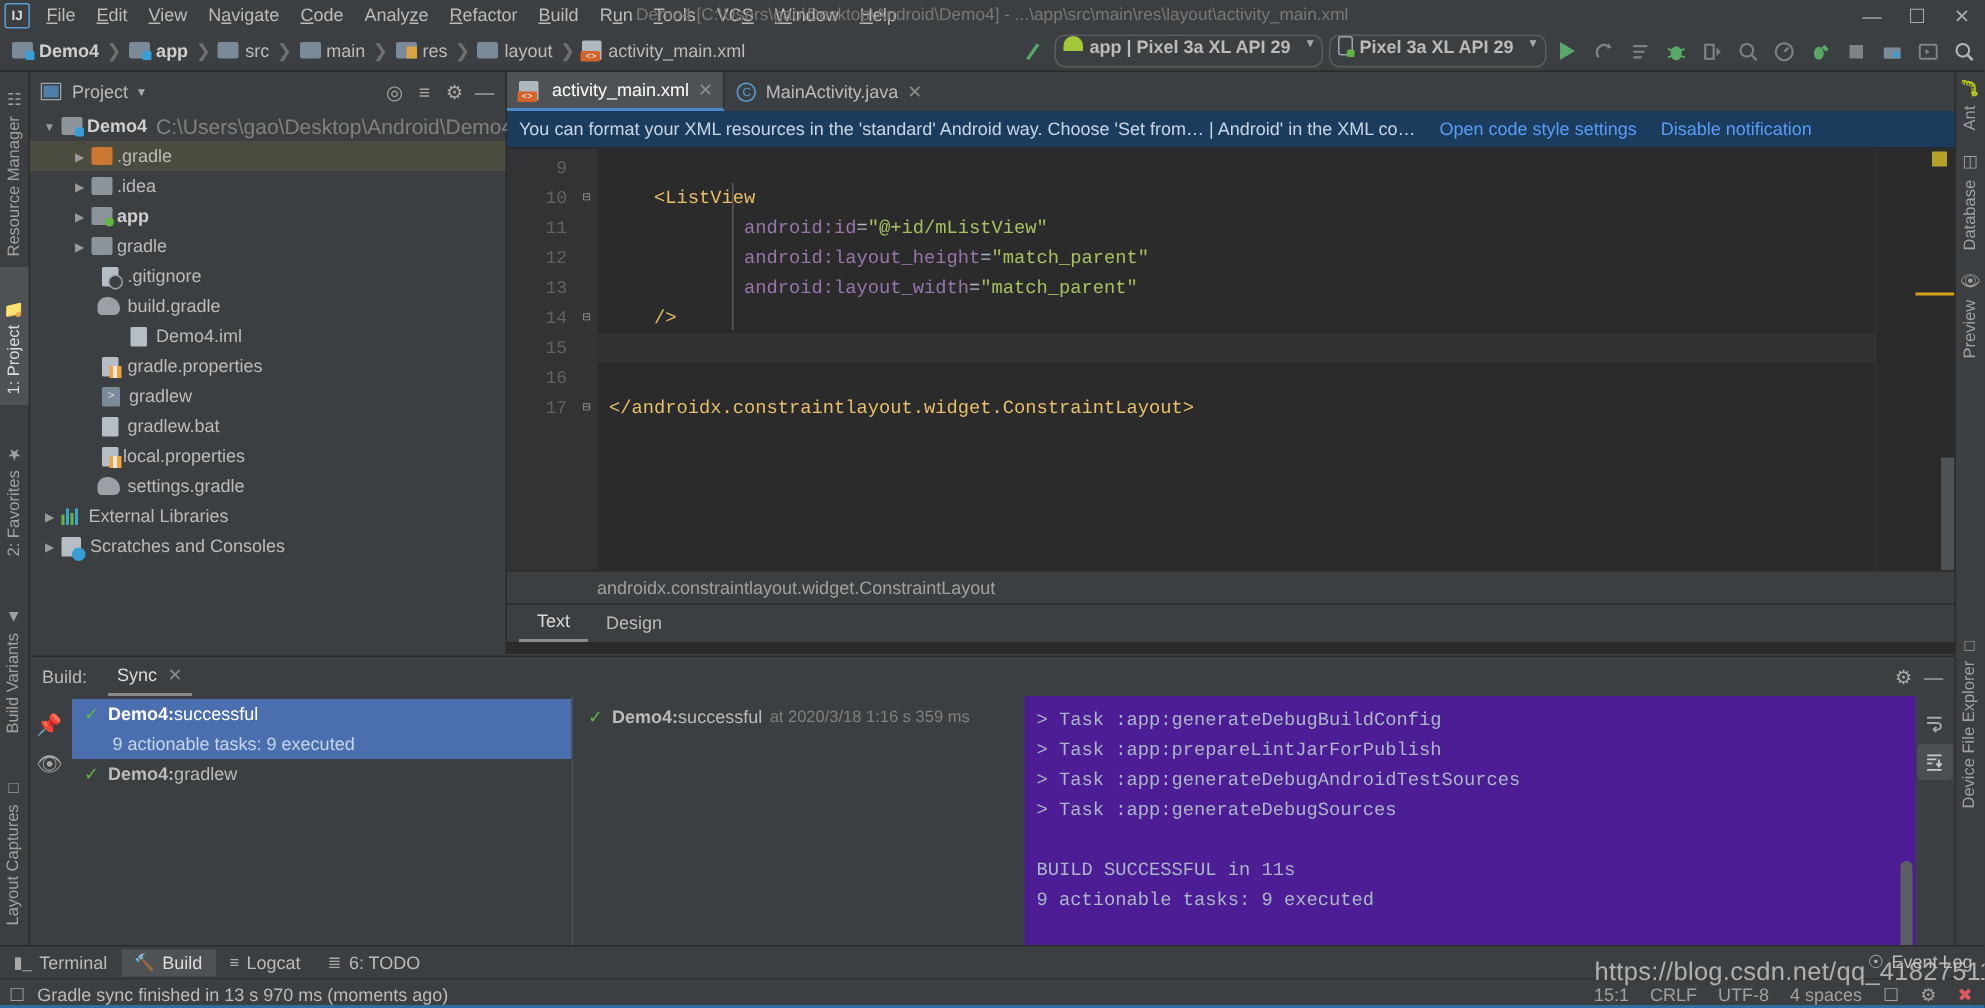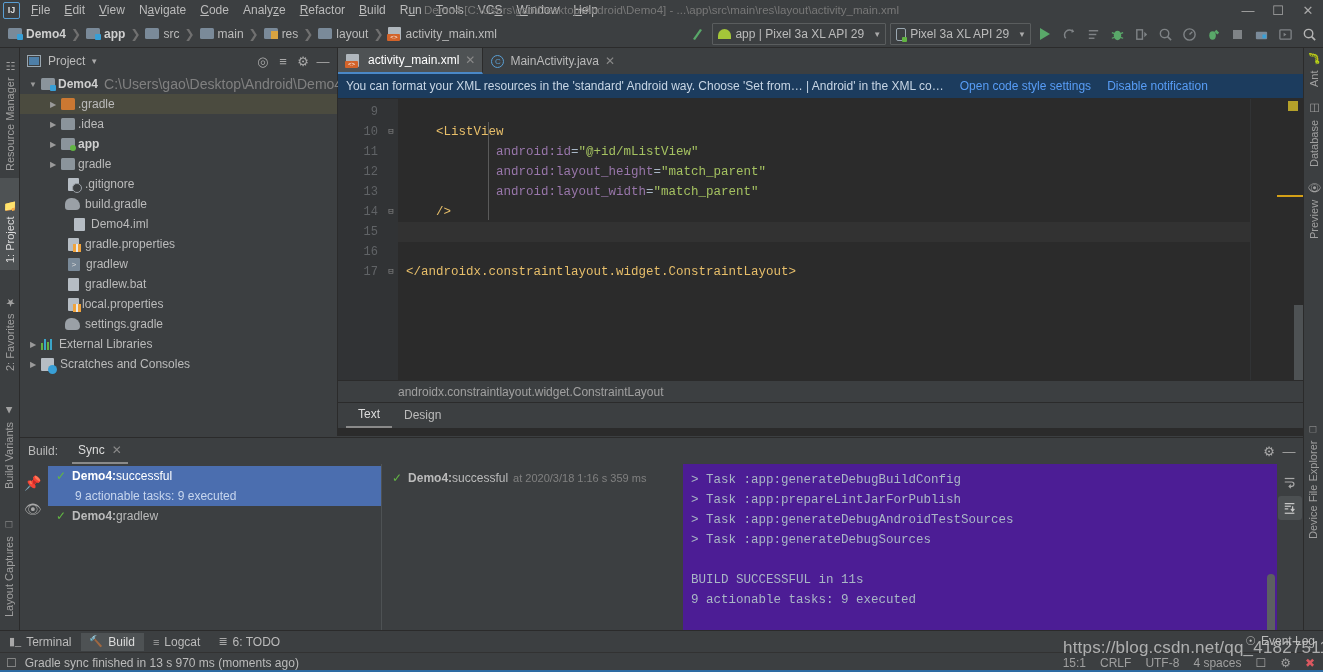--- a/index.html
+++ b/index.html
@@ -75,22 +75,22 @@
   }
 
   .toolbar-right {
     position:absolute; right:2px; top:0; height:28px; display:flex; align-items:center;
   }
   .tb-icon {
     width:24px; height:24px; display:flex; align-items:center; justify-content:center;
     color:#a9b7c6;
   }
   .runcombo {
-    height:22px; border:1px solid #5a5d5e; border-radius:1px; display:flex; align-items:center;
-    padding:0 4px 0 5px; margin:0 2px; background:#3c3f41; color:#bbbbbb; font-size:12px;
+    height:22px; border:1px solid #5a5d5e; border-radius:7px; display:flex; 
+    padding:0 4px 0 5px; margin:0 2px; background:#3c3f41; color:#bbbbbb; font-size:12px;font-weight:bold;
   }
   .runcombo .cap { margin:0 4px; }
   .caret { margin-left:5px; font-size:8px; color:#aaa; }
   .android-head {
     width:13px; height:10px; background:#a4c639;
     border-radius:7px 7px 0 0; position:relative; flex:none;
   }
   .phone-ic {
     width:10px;height:13px;border:1.5px solid #9aa7b0;border-radius:2px;position:relative;flex:none;
   }
@@ -534,21 +534,21 @@
       <div class="trow" style="padding-left:46px;">
         <span class="doc gitx"></span>
         <span class="tname" style="margin-left:6px;">.gitignore</span>
       </div>
 
       <div class="trow" style="padding-left:44px;">
         <span class="elephant"></span>
         <span class="tname" style="margin-left:5px;">build.gradle</span>
       </div>
 
-      <div class="trow" style="padding-left:52px;">
+      <div class="trow" style="padding-left:65px;">
         <span class="doc"></span>
         <span class="tname" style="margin-left:6px;">Demo4.iml</span>
       </div>
 
       <div class="trow" style="padding-left:46px;">
         <span class="doc bars"></span>
         <span class="tname" style="margin-left:6px;">gradle.properties</span>
       </div>
 
       <div class="trow" style="padding-left:46px;">

